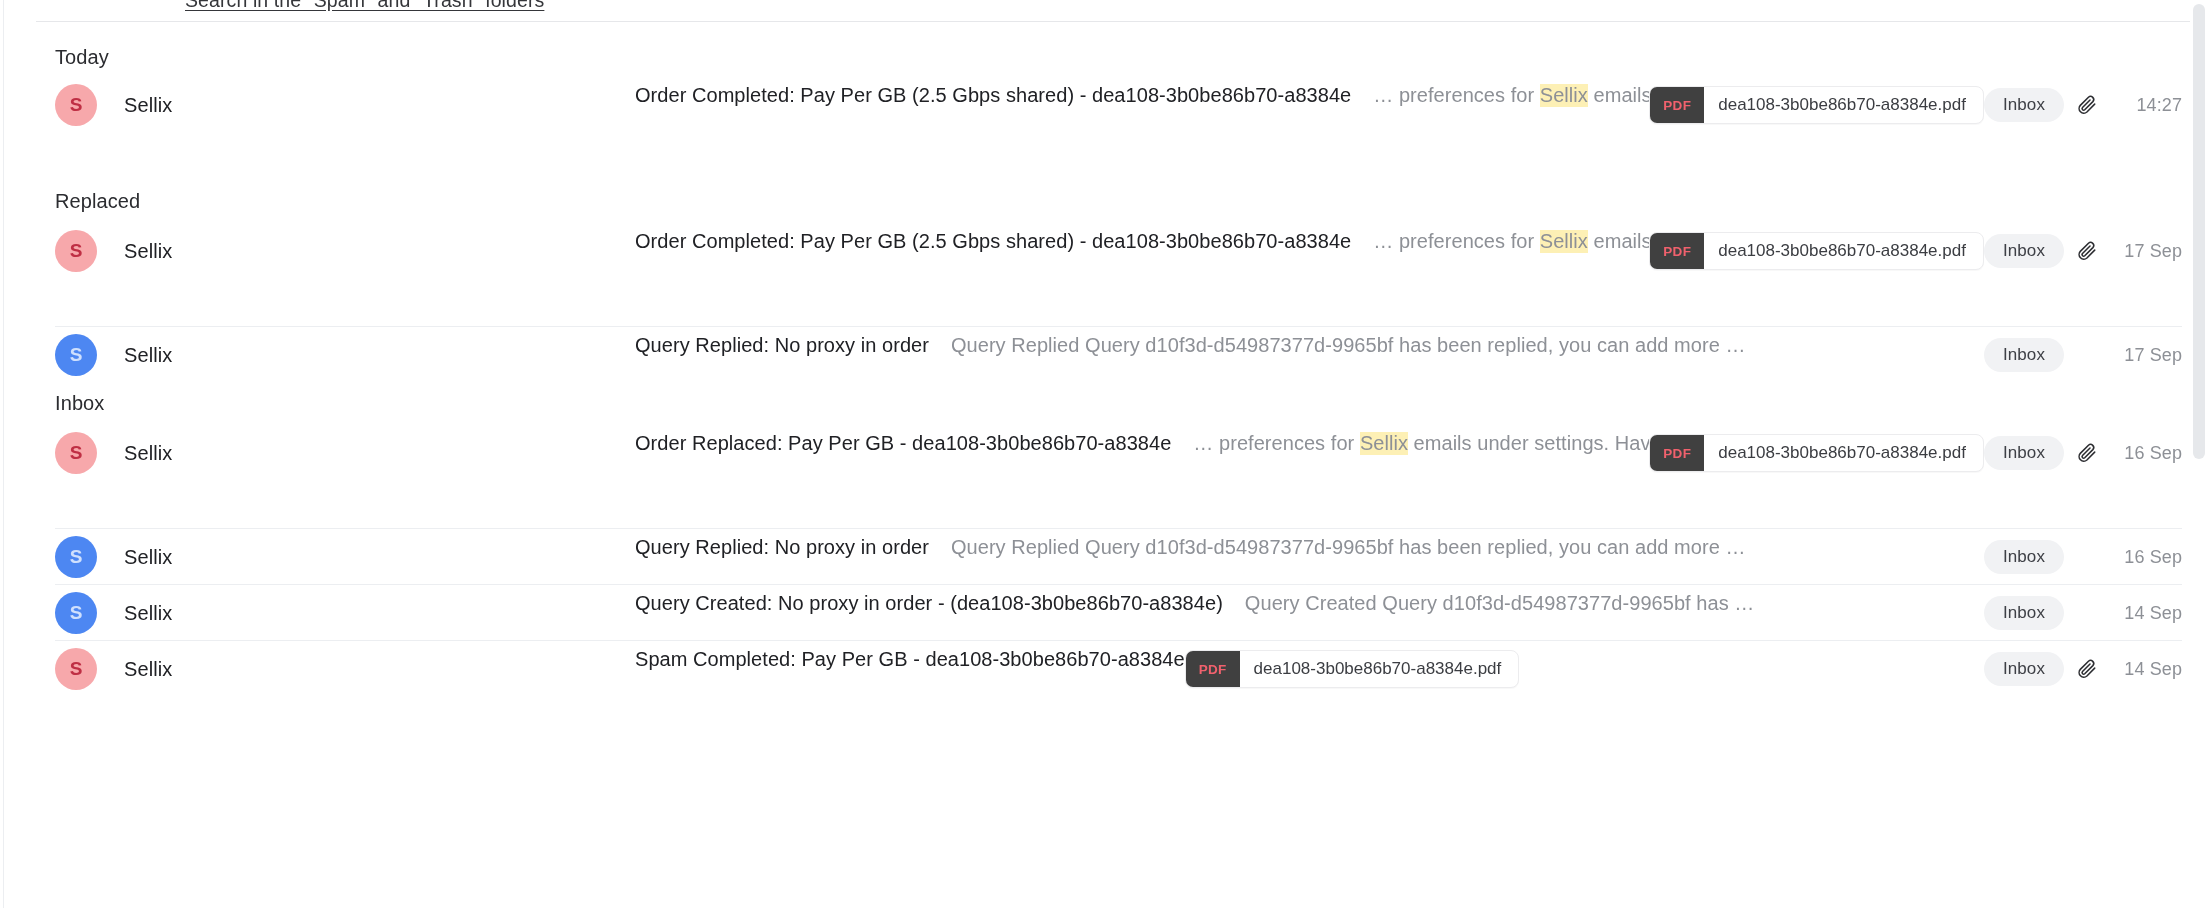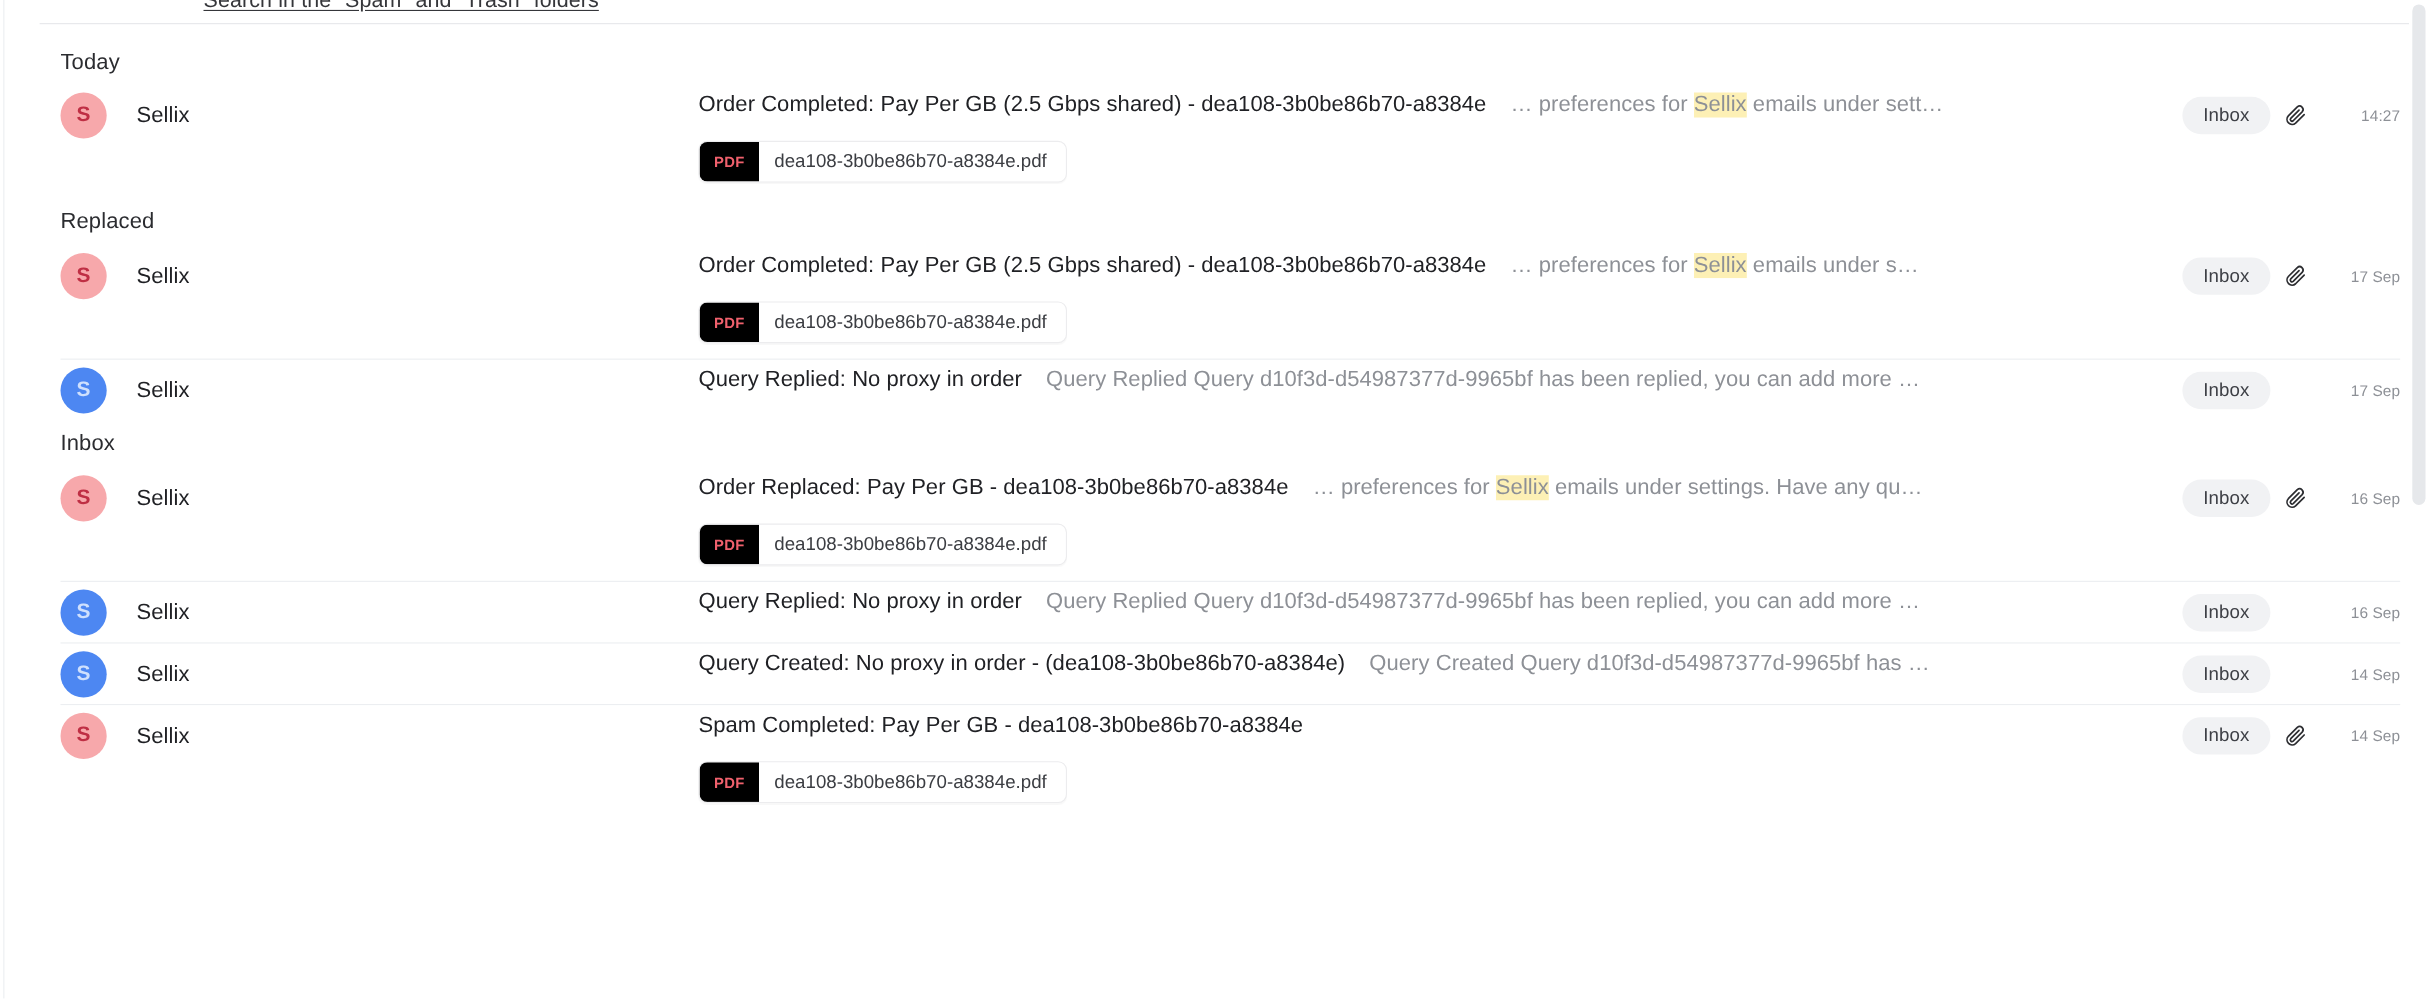--- a/index.html
+++ b/index.html
@@ -131,21 +131,20 @@
     letter-spacing: .1px;
     white-space: nowrap;
   }
 
   
   .msg-cell {
     flex: 1 1 auto;
     min-width: 0;
     padding-top: 8px;
     display: flex;
-    flex-direction: column;
   }
 
   .msg-line {
     display: flex;
     align-items: baseline;
     min-width: 0;
     height: 42px;
   }
 
   .subject {
@@ -185,21 +184,21 @@
     border-radius: 8px;
     background: #ffffff;
     border: 1px solid #ececee;
     overflow: hidden;
     box-shadow: 0 1px 1px rgba(16,18,22,.03);
   }
   .attach-type {
     display: flex;
     align-items: center;
     padding: 0 13px;
-    background: #000000;
+    background: #404040;
     color: #f0616d;
     font-size: 13.5px;
     font-weight: 700;
     letter-spacing: .3px;
   }
   .attach-name {
     display: flex;
     align-items: center;
     padding: 0 17px 0 14px;
     font-size: 17px;
@@ -230,21 +229,21 @@
 
   .clip-slot {
     width: 46px;
     display: flex;
     align-items: center;
     justify-content: center;
   }
   .clip-slot svg { display: block; }
 
   .date {
-    font-size: 14px;
+    font-size: 18px;
     color: #8d9096;
     white-space: nowrap;
     width: 72px;
     text-align: right;
     letter-spacing: .1px;
   }
 
   
   .scrollbar-track {
     position: absolute;

